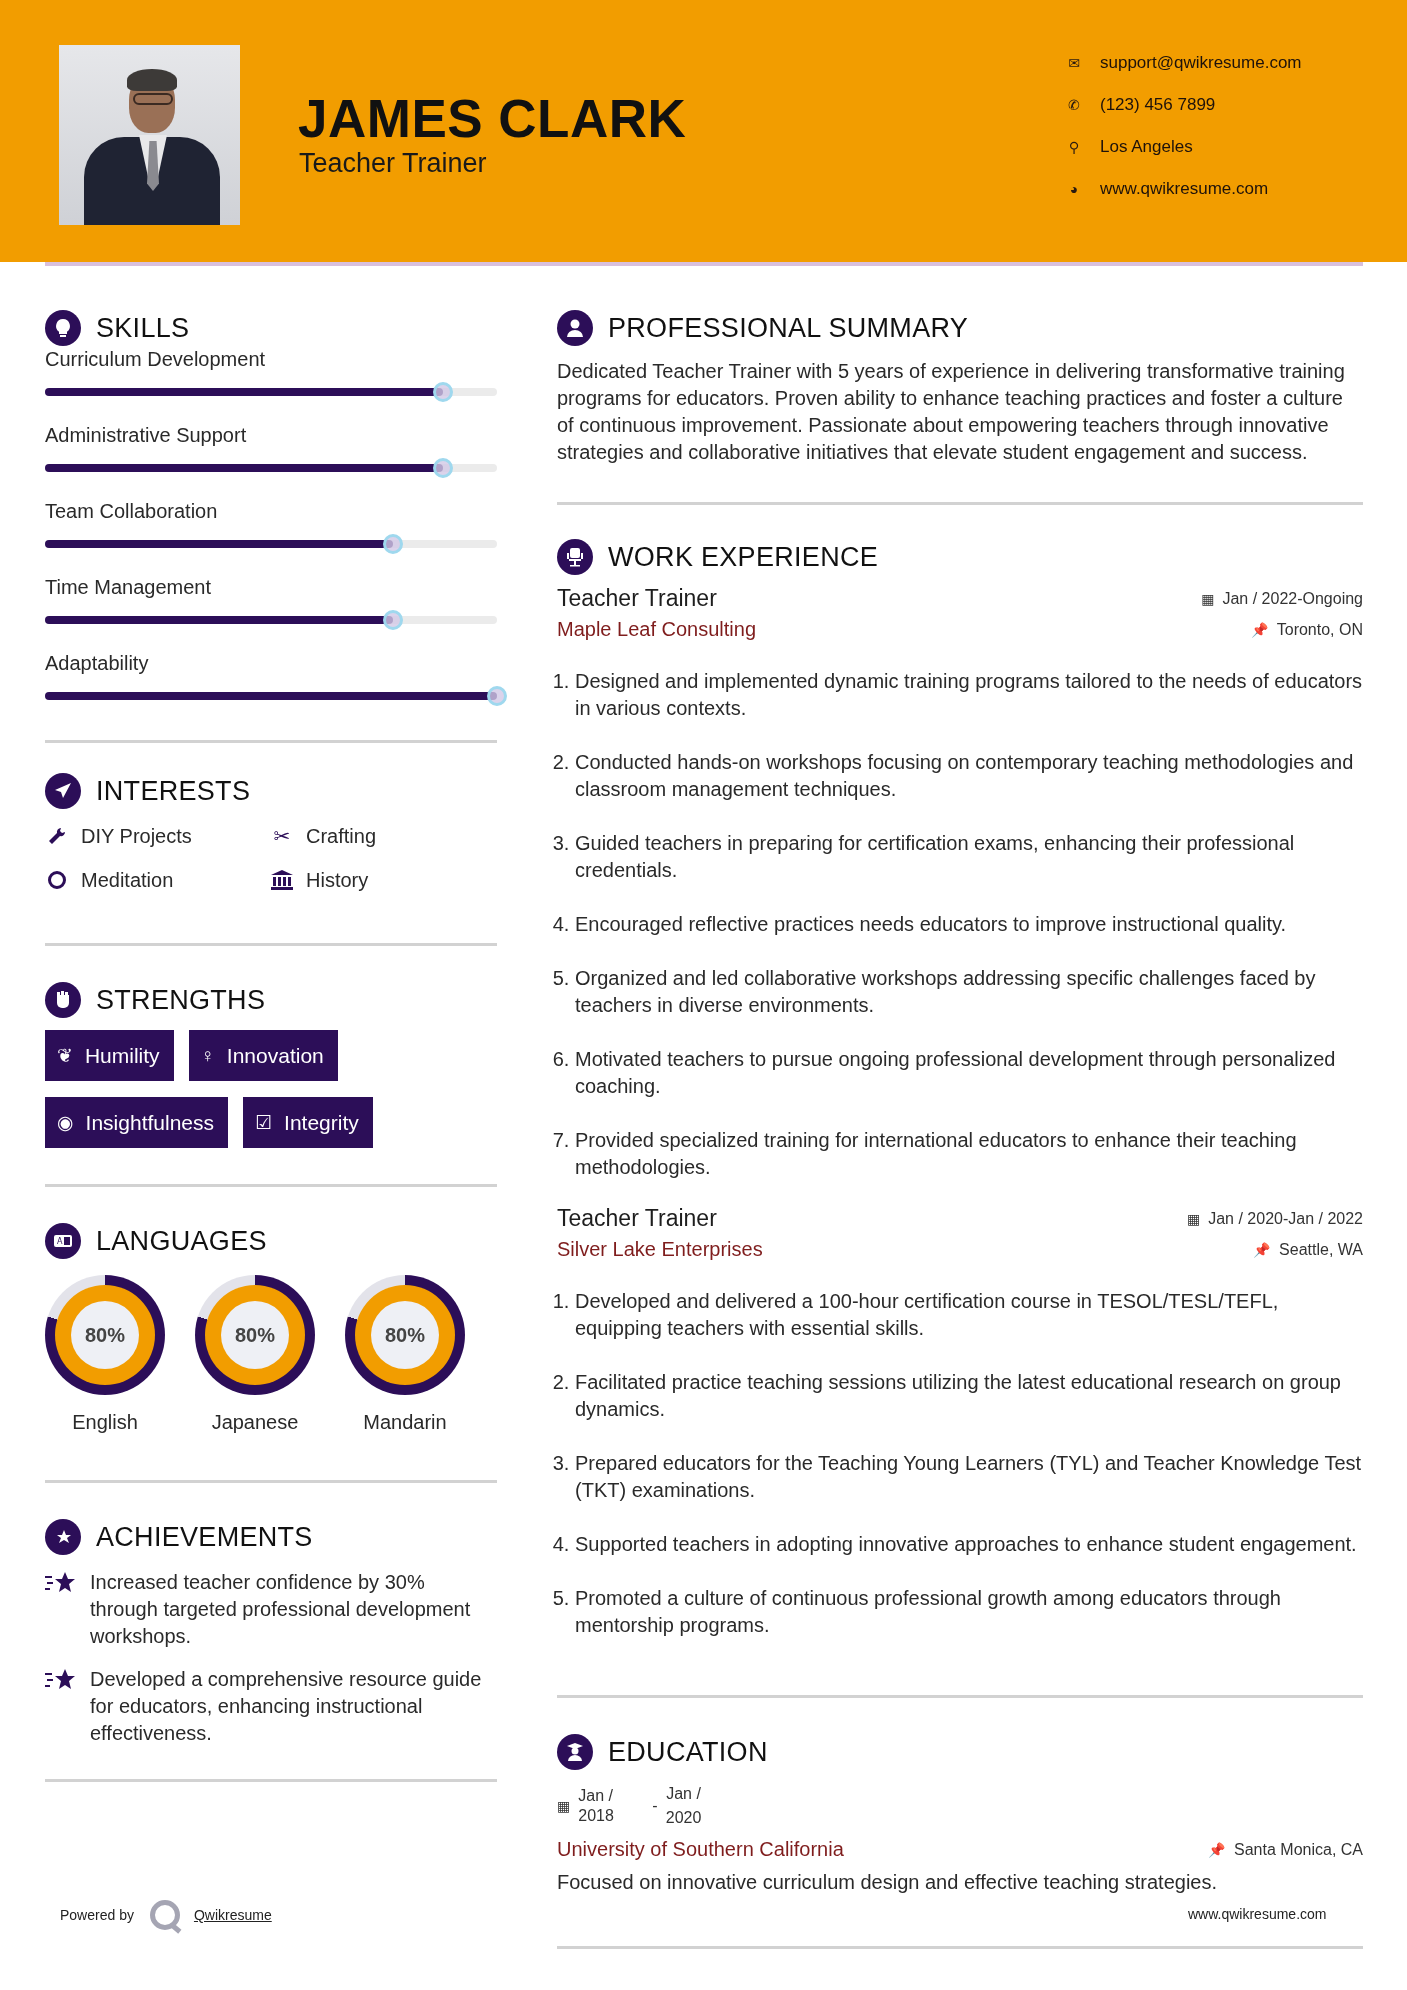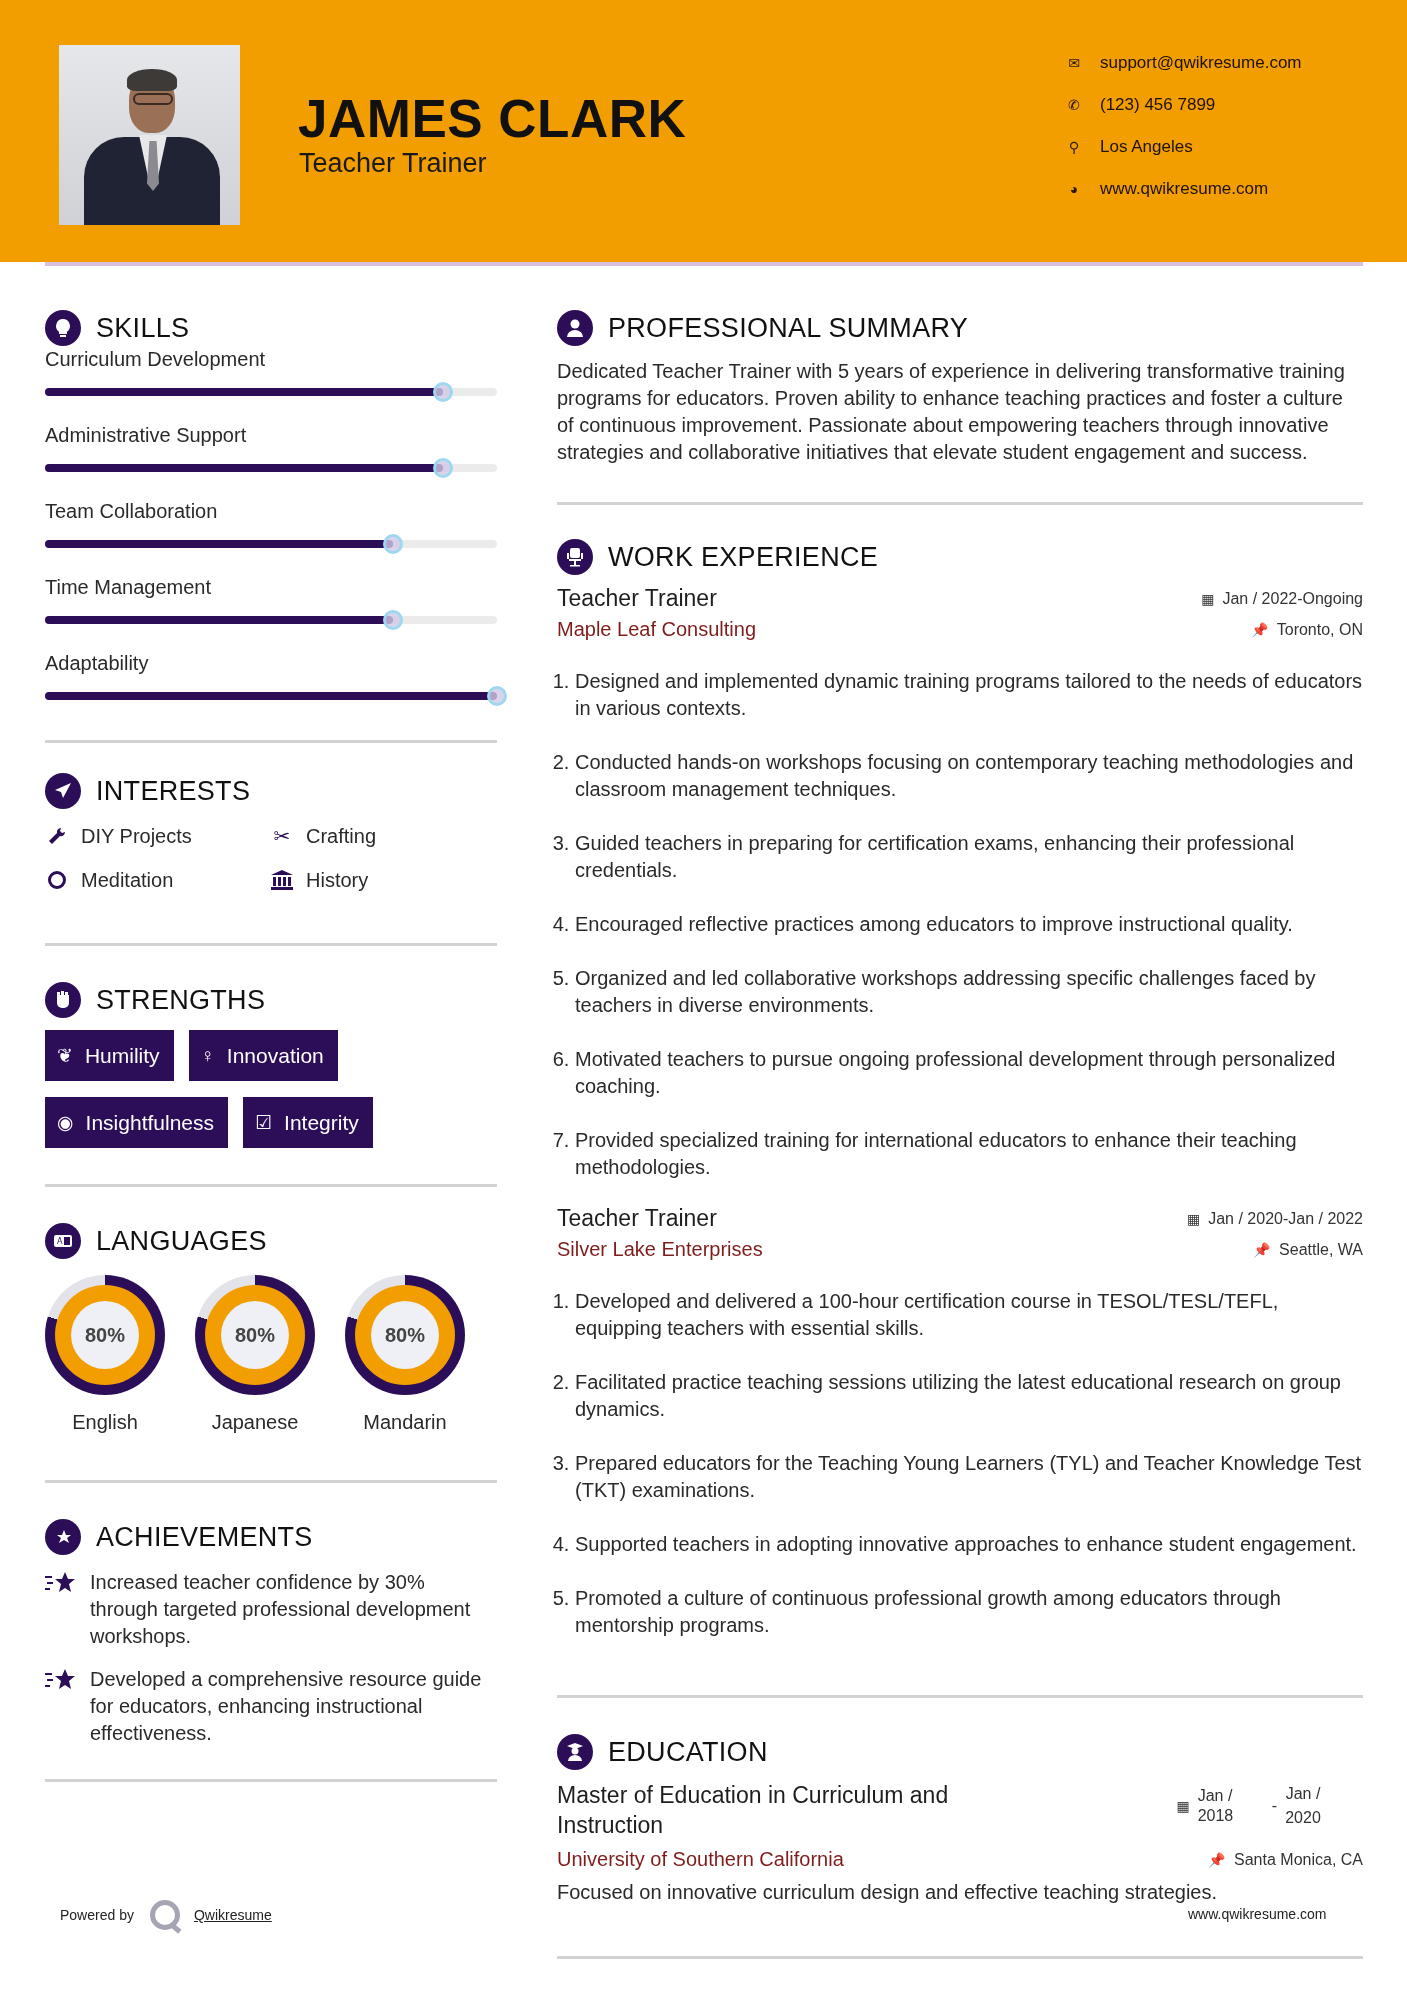--- a/index.html
+++ b/index.html
@@ -356,21 +356,21 @@
         <span class="job-co">Maple Leaf Consulting</span>
         <span class="meta">
             <span class="ic">📌</span>
             <span>Toronto, ON</span>
           </span>
       </div>
       <ol class="bullets">
         <li>Designed and implemented dynamic training programs tailored to the needs of educators in various contexts.</li>
         <li>Conducted hands-on workshops focusing on contemporary teaching methodologies and classroom management techniques.</li>
         <li>Guided teachers in preparing for certification exams, enhancing their professional credentials.</li>
-        <li>Encouraged reflective practices among educators to improve instructional quality.</li>
+        <li>Encouraged reflective practices needs educators to improve instructional quality.</li>
         <li>Organized and led collaborative workshops addressing specific challenges faced by teachers in diverse environments.</li>
         <li>Motivated teachers to pursue ongoing professional development through personalized coaching.</li>
         <li>Provided specialized training for international educators to enhance their teaching methodologies.</li>
       </ol>
     </div>
 
     <div style="margin-top:24px;">
       <div class="job-row">
         <span class="job-title">Teacher Trainer</span>
         <span class="meta">
@@ -401,21 +401,20 @@
       <span class="badge">
         <svg width="18" height="20" viewBox="0 0 18 20">
             <path d="M9 1l8 3-8 3-8-3z" fill="#fff"></path>
             <circle cx="9" cy="9" r="3.5" fill="#fff"></circle>
             <path d="M2 19a7 6 0 0 1 14 0z" fill="#fff"></path>
           </svg>
       </span>
       <span class="label">EDUCATION</span>
     </div>
     <div class="job-row" style="align-items:flex-start;">
-      <span class="job-title" style="width:480px; line-height:30px;">Master of Education in Curriculum and Instruction</span>
       <span class="meta" style="align-items:center; margin-right:38px; margin-top:2px;">
         <span class="ic">▦</span>
         <span style="width:44px; line-height:20px;">Jan / 2018</span>
         <span style="margin:0 4px 0 30px;">-</span>
         <span style="width:44px; line-height:24px;text-align:center;">Jan / 2020</span>
       </span>
     </div>
     <div class="job-row" style="margin-top:8px;">
       <span class="job-co">University of Southern California</span>
       <span class="meta">

